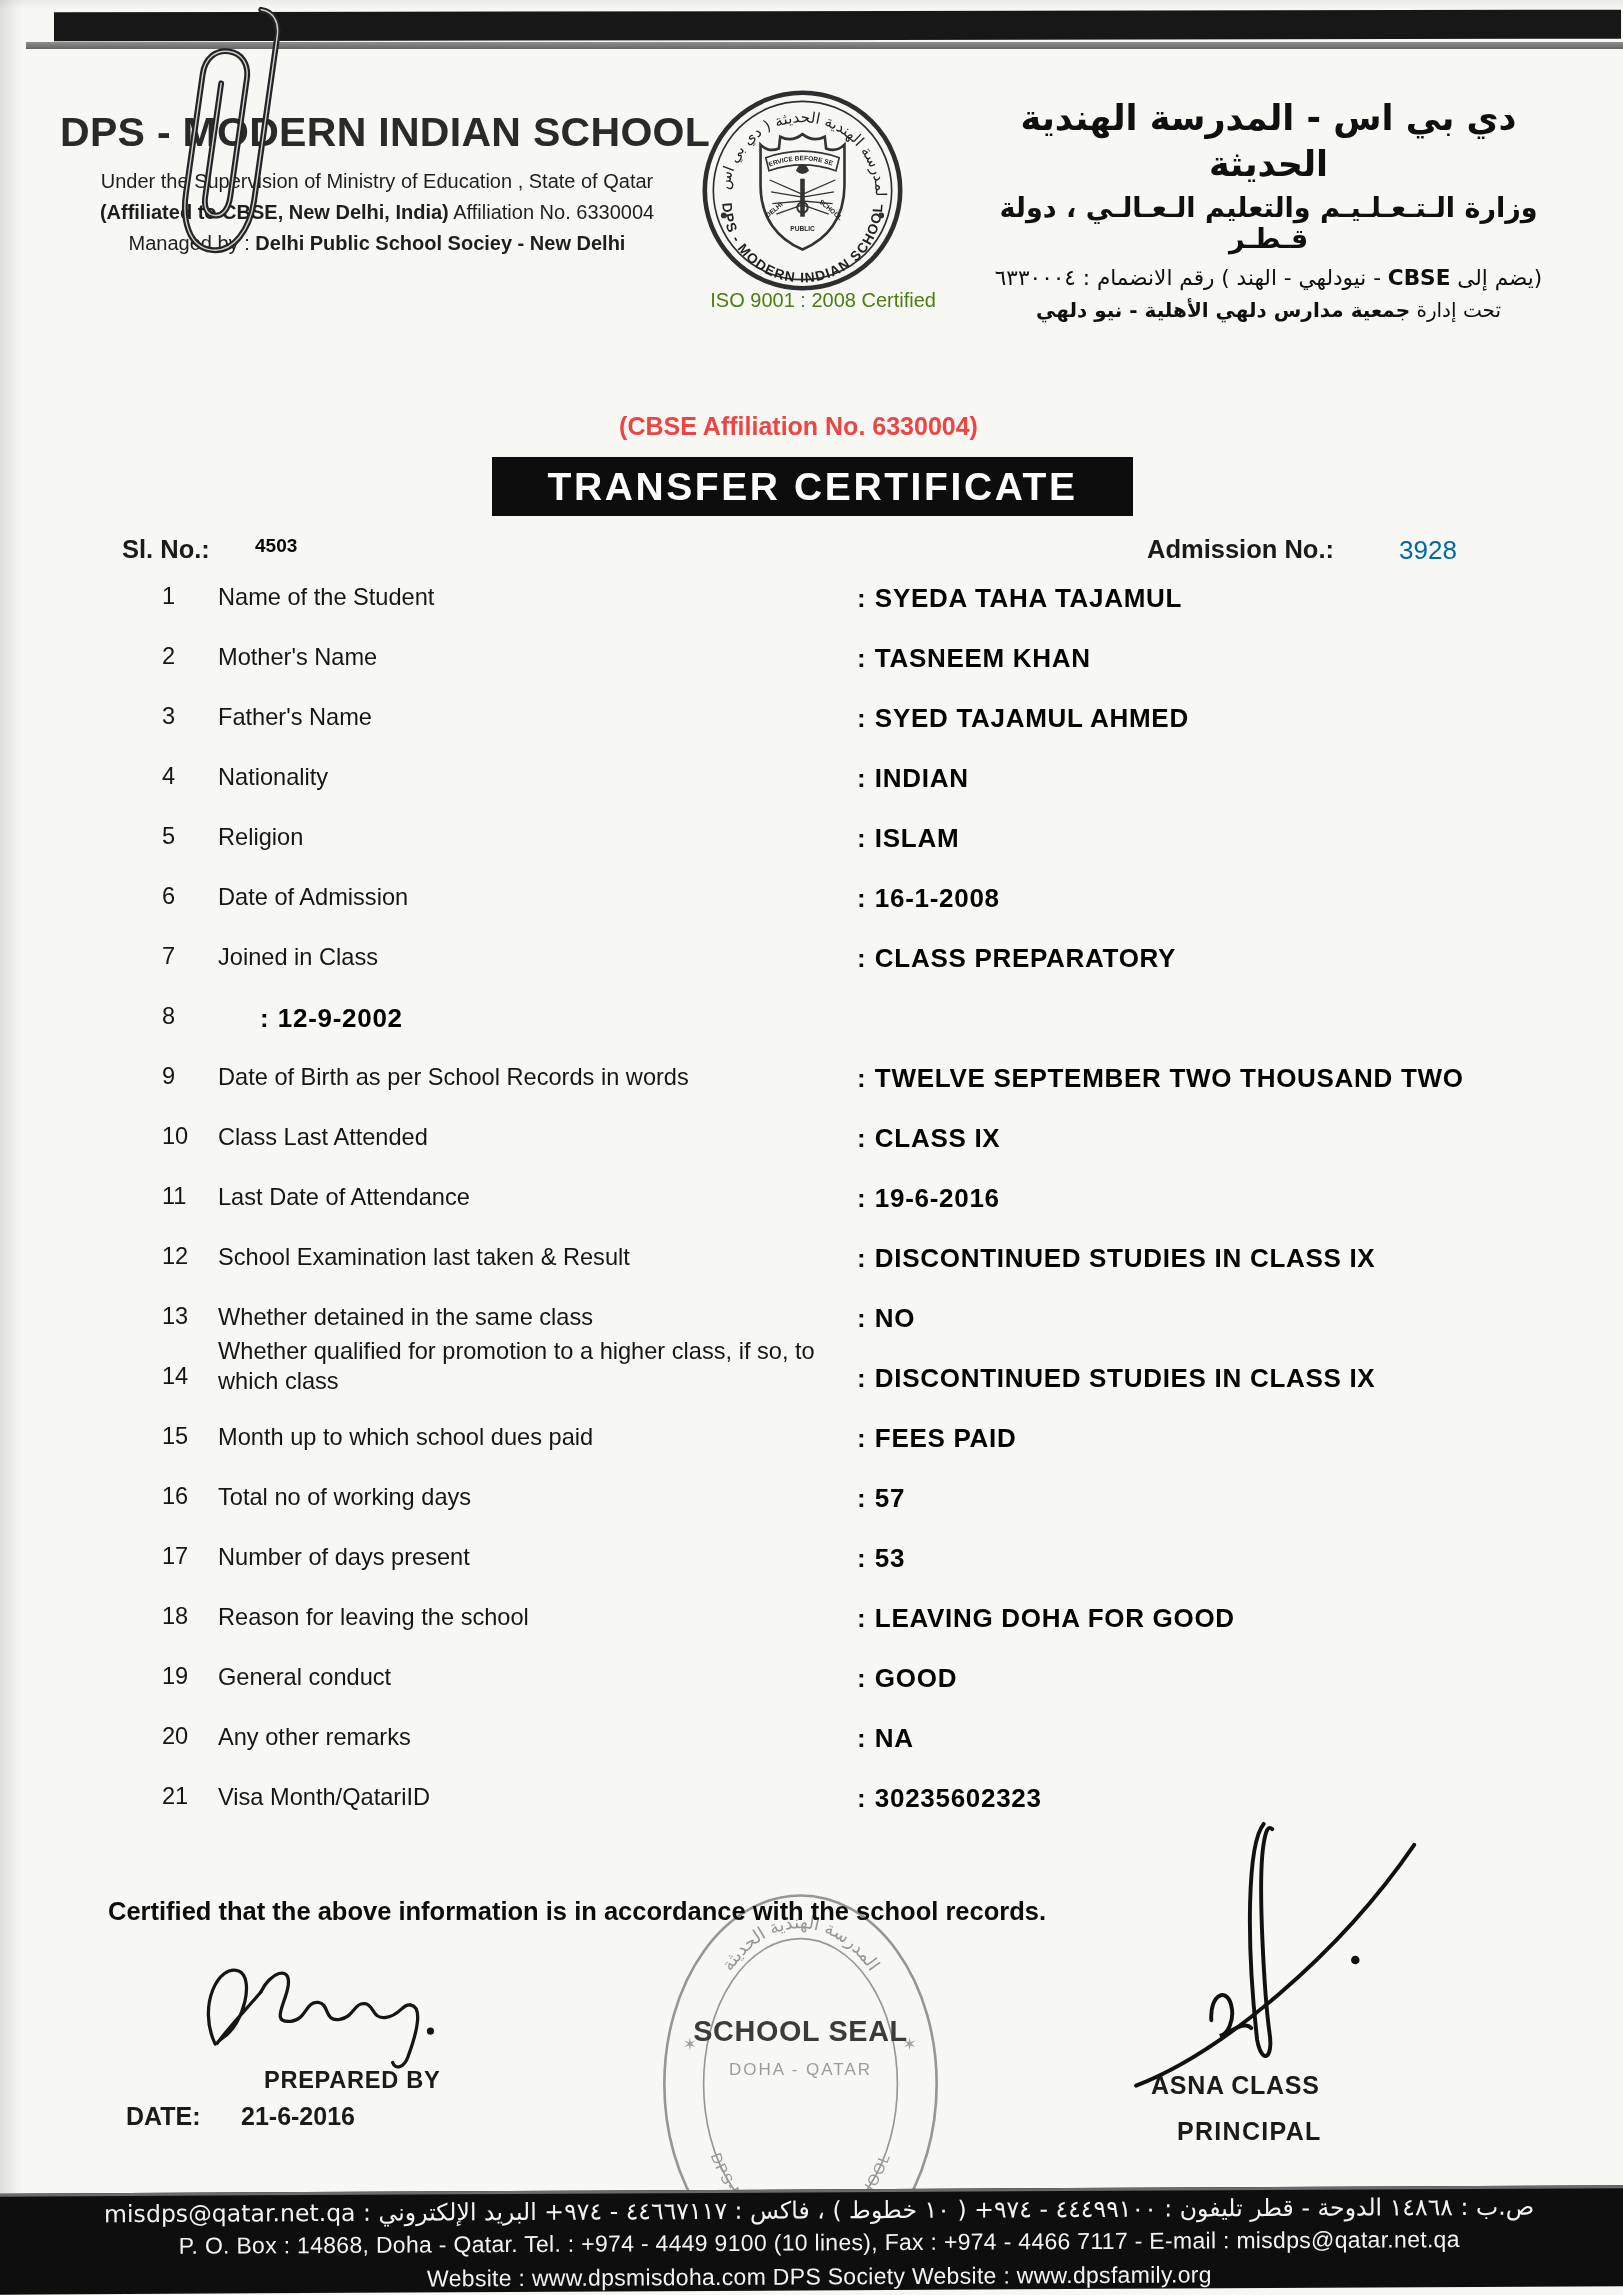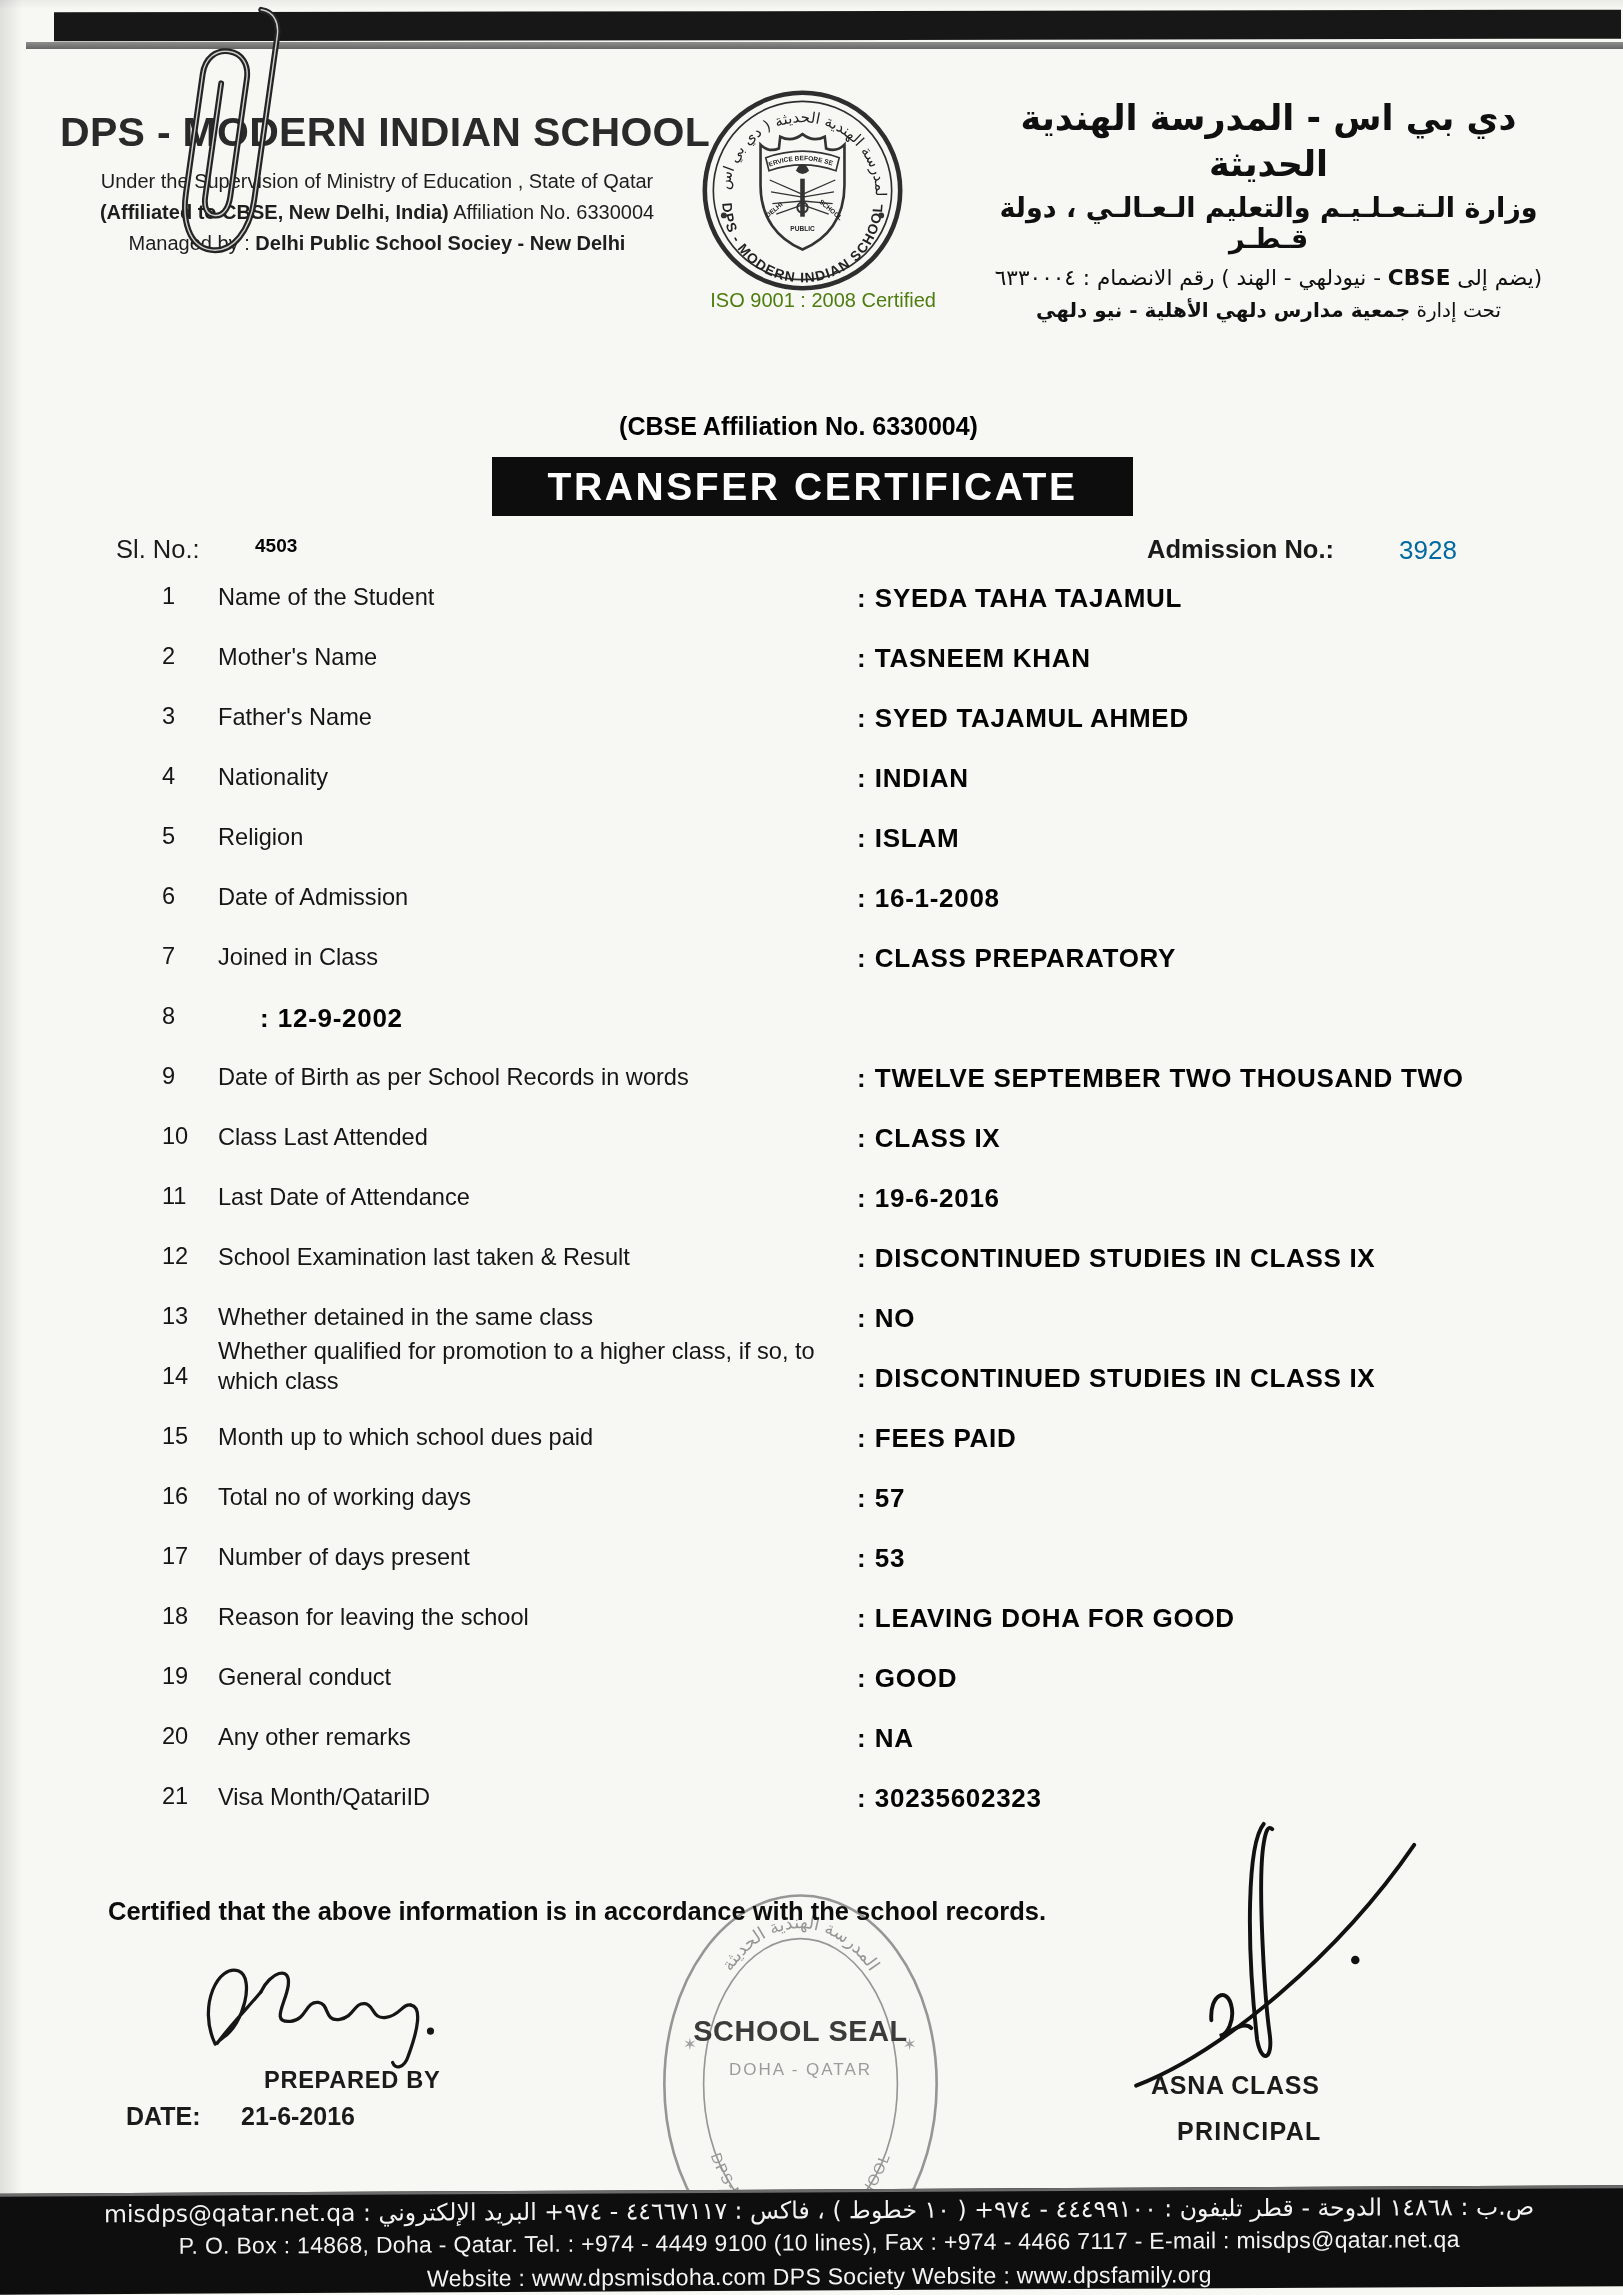--- a/index.html
+++ b/index.html
@@ -26,24 +26,24 @@
   .head-sub4{margin-top:7.9px;font-size:20px;color:#1e1e1e;}
   .logo{position:absolute;left:693px;top:81px;z-index:1;}
   .iso{position:absolute;left:674px;top:289px;width:262px;text-align:right;font-size:20px;font-weight:500;color:#4d7c0f;}
   .head-right{position:absolute;right:48px;top:96px;width:615px;text-align:center;color:#101010;}
   .ar1{font-size:35px;font-weight:700;line-height:1.3;}
   .ar2{font-size:27px;font-weight:700;margin-top:5.2px;}
   .ar3{font-size:21.6px;margin-top:10.5px;}
   .ar3 .bd,.ar4 .bd{font-weight:700;}
   .ar4{font-size:20px;margin-top:7.9px;}
   
-  .cbse-line{position:absolute;left:0;width:1597px;top:412px;text-align:center;font-size:25px;font-weight:700;color:#000000;}
+  .cbse-line{position:absolute;left:0;width:1597px;top:412px;text-align:center;font-size:25px;font-weight:700;color:#ef4444;}
   .title-band{position:absolute;left:492px;top:457px;width:641px;height:59px;background:#0d0d0d;color:#fdfdfd;text-align:center;line-height:60px;font-size:39px;font-weight:700;letter-spacing:2.6px;white-space:nowrap;}
   
-  .sl-label{position:absolute;left:116px;top:535px;font-size:25.5px;font-weight:400;}
+  .sl-label{position:absolute;left:122px;top:535px;font-size:25.5px;font-weight:700;}
   .sl-value{position:absolute;left:255px;top:535px;font-size:19px;font-weight:700;color:#050505;}
   .adm-label{position:absolute;left:1147px;top:535px;font-size:25.5px;font-weight:700;}
   .adm-value{position:absolute;left:1399px;top:535px;font-size:26px;font-weight:400;color:#0369a1;}
   
   .items{position:absolute;left:0;top:583px;width:1624px;}
   .row{height:60px;display:flex;align-items:flex-start;}
   .num{margin-left:162px;width:56px;font-size:23.6px;color:#161616;flex:none;}
   .label{width:597px;font-size:23.6px;line-height:29.5px;color:#161616;flex:none;}
   .colon{margin-left:42px;flex:none;}
   .colon,.value{font-size:26px;font-weight:700;color:#050505;}

